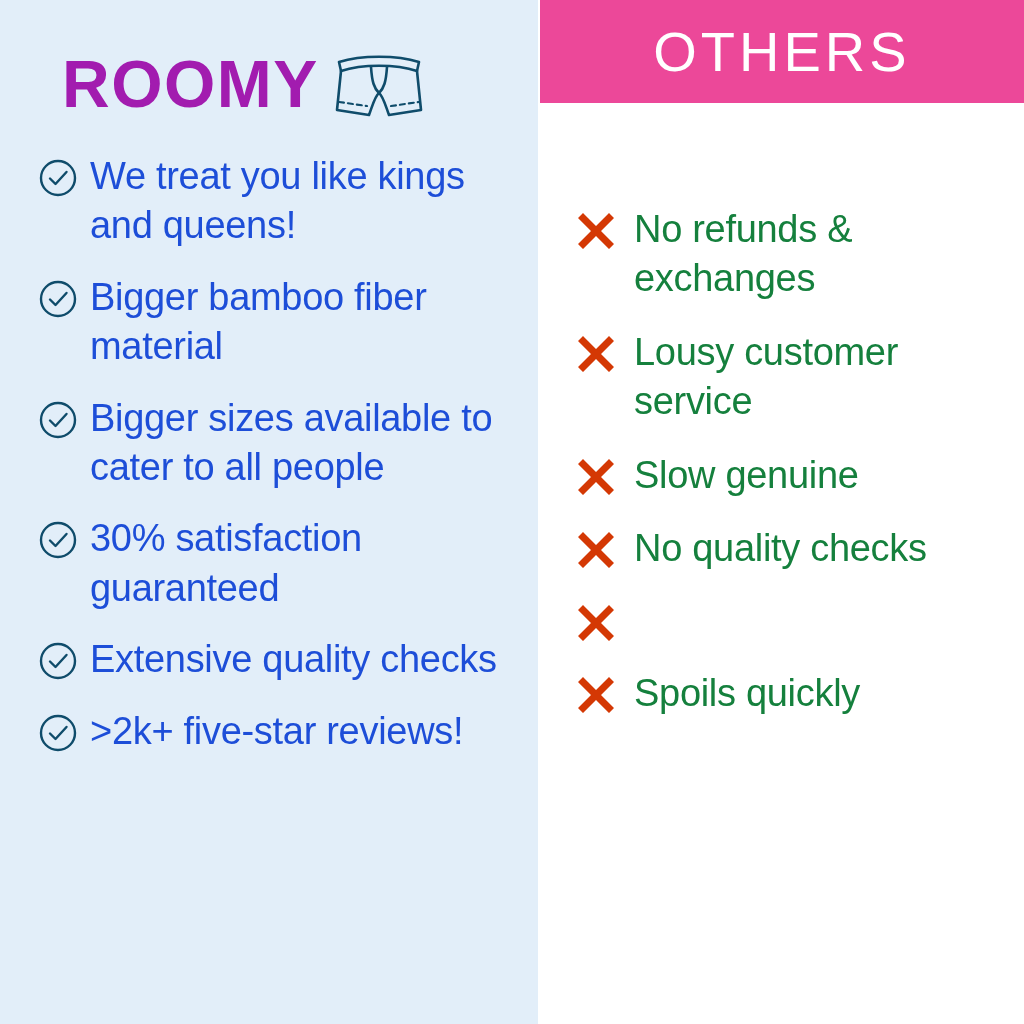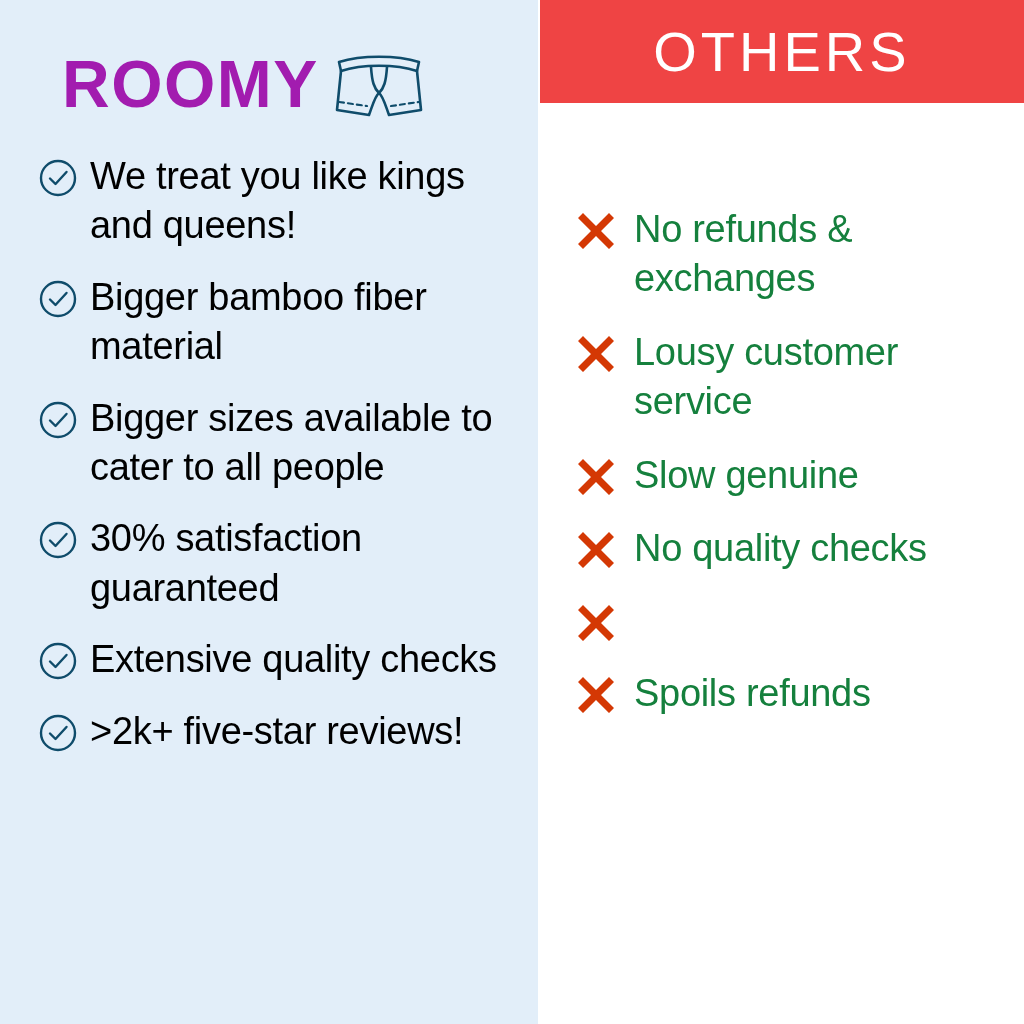--- a/index.html
+++ b/index.html
@@ -65,39 +65,39 @@
   .check-icon {
     flex: 0 0 auto;
     width: 40px;
     height: 40px;
     margin-top: 6px;
     margin-right: 12px;
   }
   .pro-text {
     font-size: 38px;
     line-height: 1.3;
-    color: #000000;
+    color: #1d4ed8;
     letter-spacing: -0.3px;
   }
   
   #right-panel {
     position: absolute;
     left: 538px;
     top: 0;
     width: 486px;
     height: 1024px;
     background: #ffffff;
   }
   #others-header {
     position: absolute;
     left: 2px;
     top: 0;
     width: 484px;
     height: 103px;
-    background: #ef4444;
+    background: #ec4899;
     display: flex;
     align-items: center;
     justify-content: center;
   }
   #others-title {
     color: #ffffff;
     font-size: 56px;
     letter-spacing: 4px;
     font-weight: 400;
     line-height: 1;
@@ -241,19 +241,19 @@
       <div class="con-item">
         <svg class="x-icon" viewBox="0 0 44 44">
           <path d="M9 4 L22 17 L35 4 L40 9 L27 22 L40 35 L35 40 L22 27 L9 40 L4 35 L17 22 L4 9 Z" fill="#d43804"></path>
         </svg>
       </div>
 
       <div class="con-item">
         <svg class="x-icon" viewBox="0 0 44 44">
           <path d="M9 4 L22 17 L35 4 L40 9 L27 22 L40 35 L35 40 L22 27 L9 40 L4 35 L17 22 L4 9 Z" fill="#d43804"></path>
         </svg>
-        <div class="con-text">Spoils refunds</div>
+        <div class="con-text">Spoils quickly</div>
       </div>
 
     </div>
   </div>
 
 </div>
 
 </body></html>

